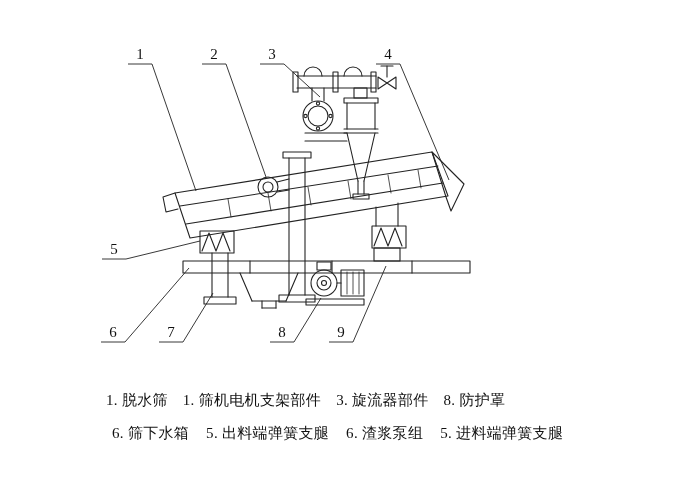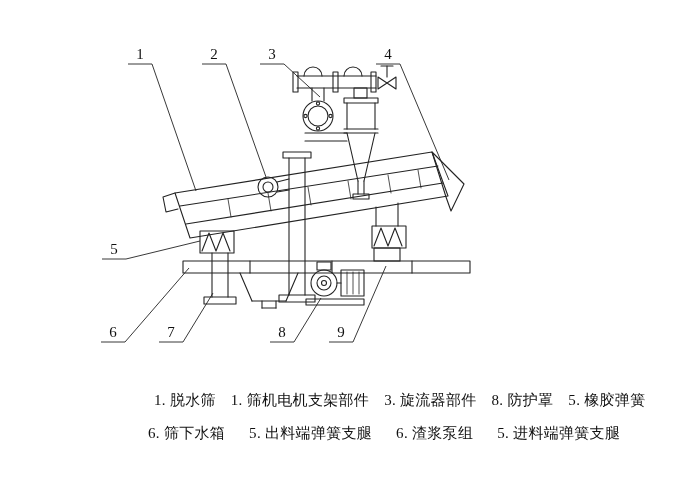--- a/index.html
+++ b/index.html
@@ -6,24 +6,24 @@
   html, body { margin: 0; padding: 0; }
   body {
     width: 700px; height: 495px;
     background: #ffffff;
     font-family: "Liberation Serif", "DejaVu Serif", serif;
   }
   .page { position: relative; width: 700px; height: 495px; background: #fff; overflow: hidden; }
   .drawing { position: absolute; left: 0; top: 0; }
   .legend-row {
     position: absolute; display: flex; white-space: nowrap;
-    font-size: 15px; color: #111; letter-spacing: 0.3px; margin-left: 48px;
+    font-size: 15px; color: #111; letter-spacing: 0.3px;
   }
   .row1 { top: 391px; left: 106px; gap: 15px; }
-  .row2 { top: 424px; left: 100px; gap: 24px; }
+  .row2 { top: 424px; left: 112px; gap: 17px; }
   svg .ln { stroke: #232323; fill: none; stroke-width: 1.1; stroke-linejoin: round; stroke-linecap: round; }
   svg .thin { stroke-width: 0.8; }
   svg .lead { stroke: #232323; fill: none; stroke-width: 0.9; }
   svg text.co {
     font-family: "Liberation Serif", "DejaVu Serif", serif;
     font-size: 15px; fill: #111; stroke: none; text-anchor: middle;
   }
 </style>
 </head>
 <body>
@@ -201,21 +201,20 @@
         <text class="co" x="341" y="337">9</text>
       </g>
     </g>
   </svg>
 
   <div class="legend-row row1">
     <span>1. 脱水筛</span>
     <span>1. 筛机电机支架部件</span>
     <span>3. 旋流器部件</span>
     <span>8. 防护罩</span>
-    <span>5. 橡胶弹簧</span>
   </div>
   <div class="legend-row row2">
     <span>6. 筛下水箱</span>
     <span>5. 出料端弹簧支腿</span>
     <span>6. 渣浆泵组</span>
     <span>5. 进料端弹簧支腿</span>
   </div>
 
 </div>
 

